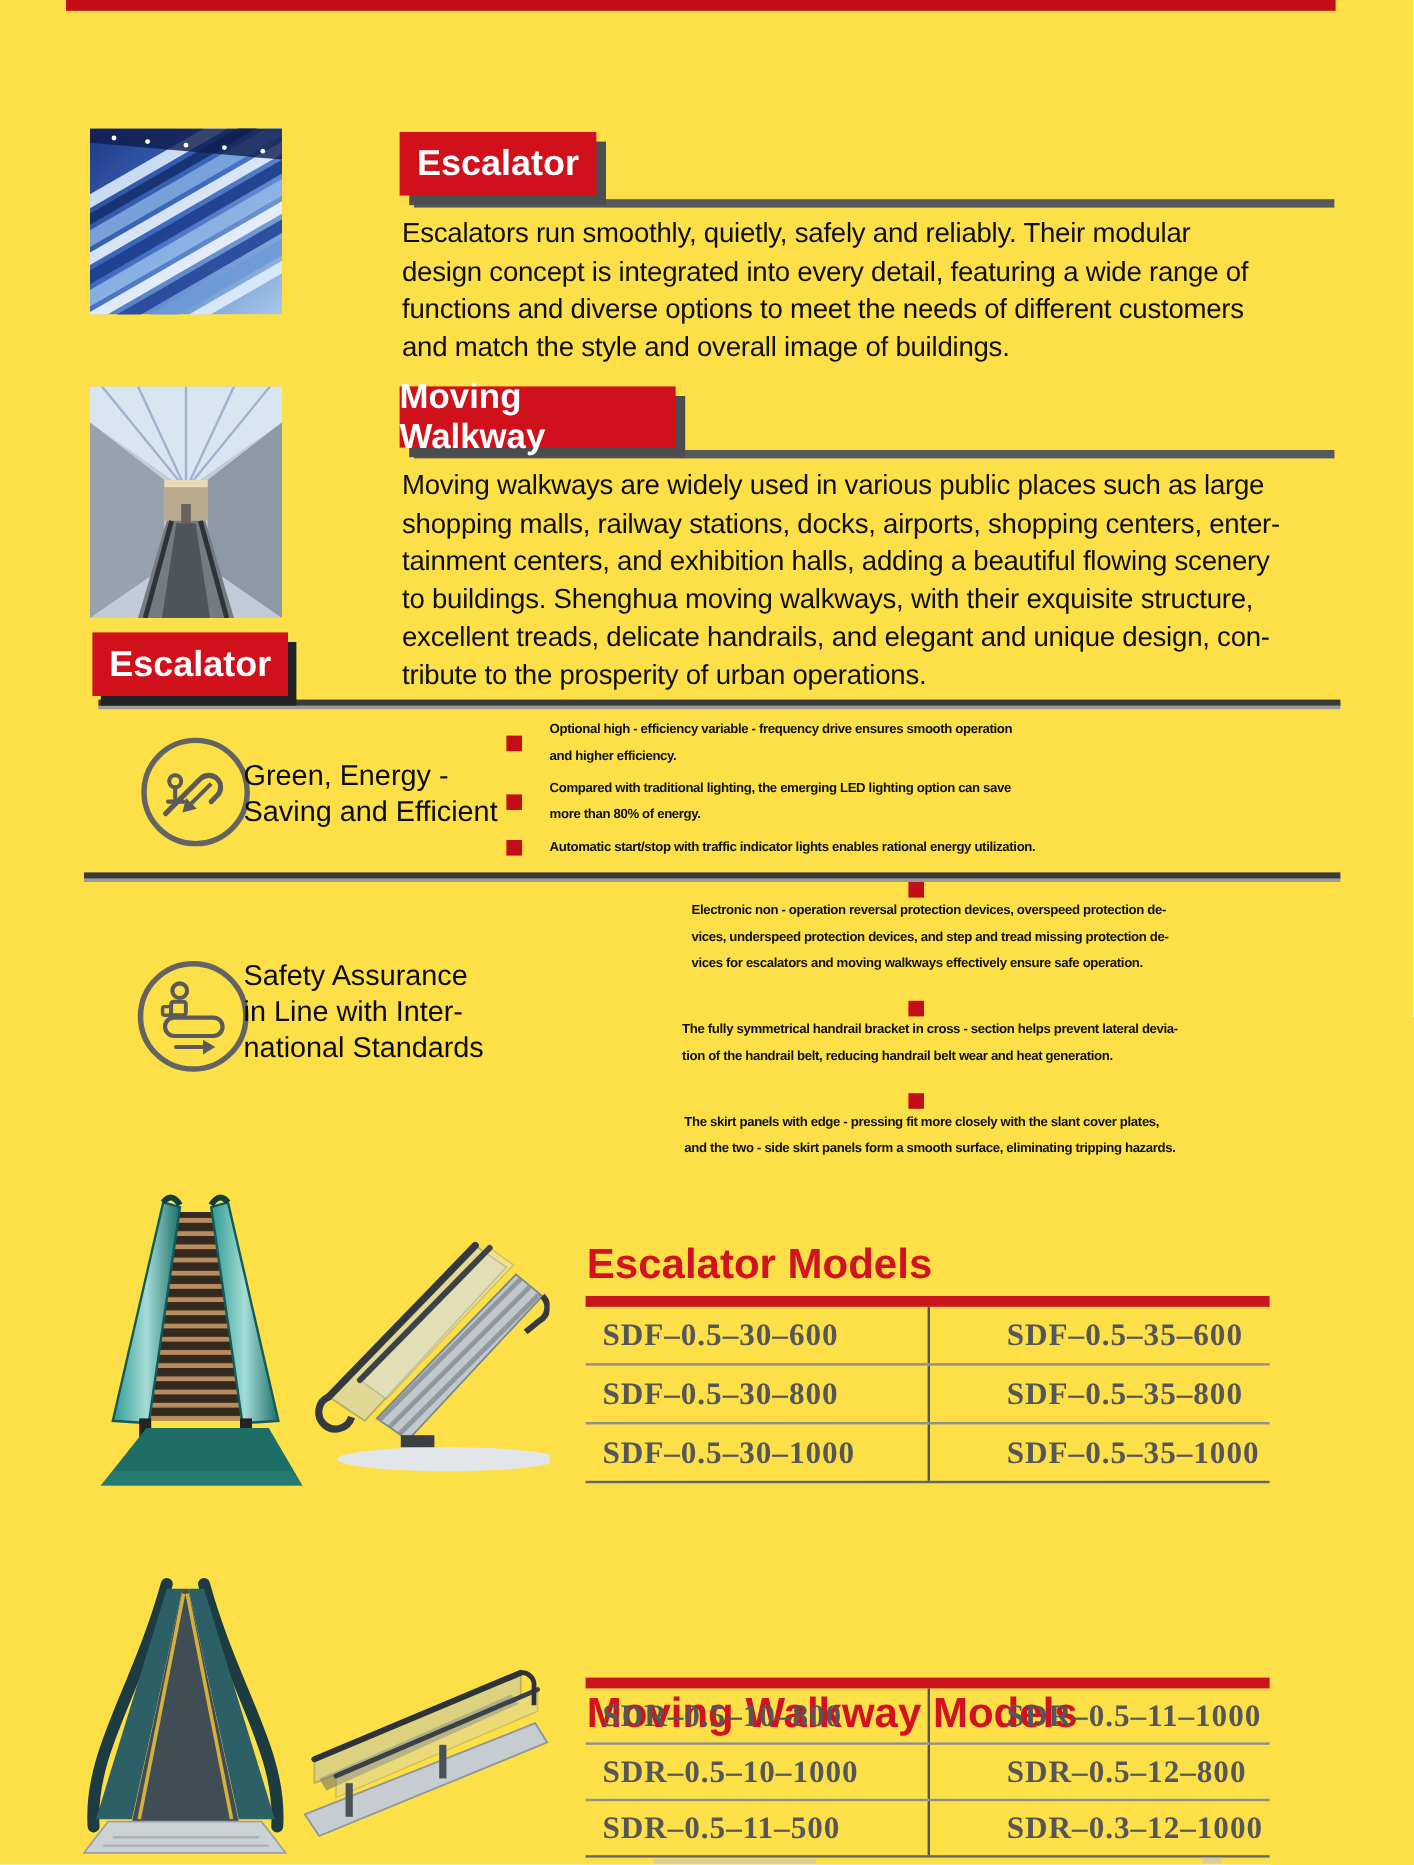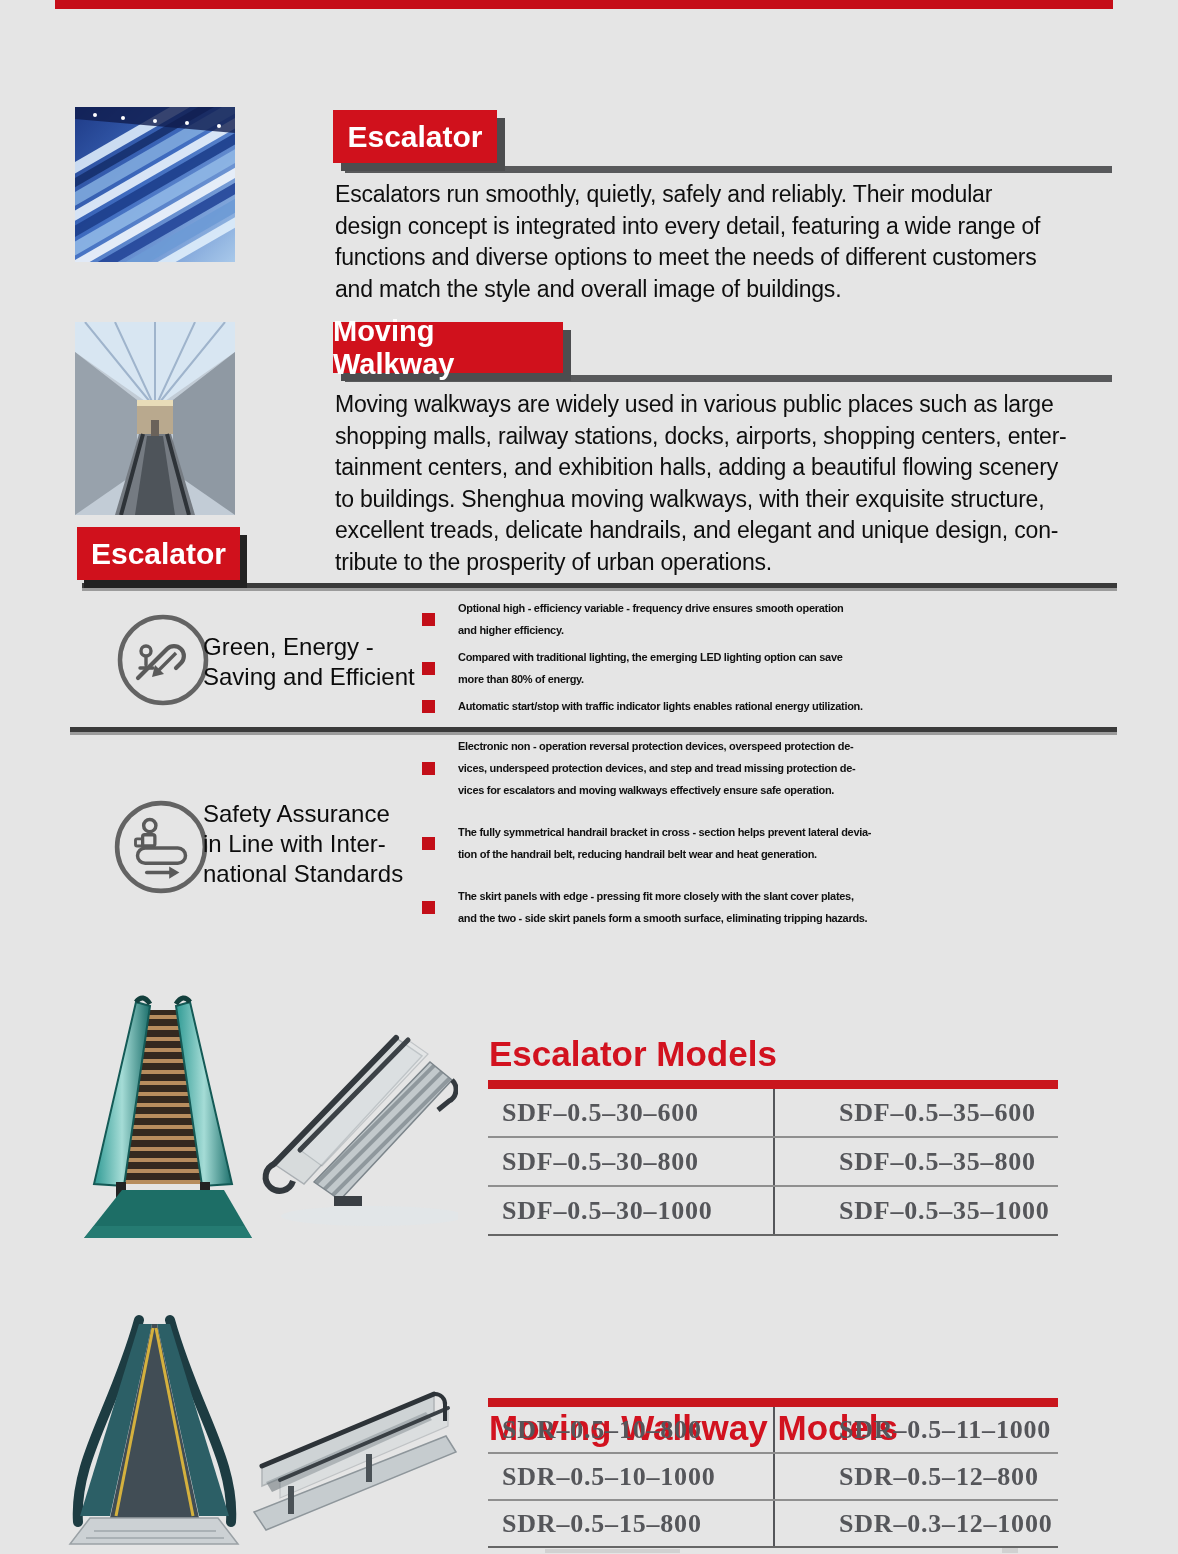--- a/index.html
+++ b/index.html
@@ -1,16 +1,16 @@
 <!DOCTYPE html>
 <html><head>
 <meta charset="utf-8">
 <style>
   html,body{margin:0;padding:0;background:#ffffff;}
-  .page{position:relative;width:1178px;height:1554px;background:#e5e5e5;
+  .page{position:relative;width:1178px;height:1554px;background:#fde047;
         font-family:"Liberation Sans",sans-serif;overflow:hidden;}
 
   
   .topbar{position:absolute;left:55px;top:0;width:1058px;height:9px;background:#c50d18;}
 
   
   .photo{position:absolute;display:block;}
   #photo-hall{left:75px;top:107px;width:160px;height:155px;}
   #photo-corridor{left:75px;top:322px;width:160px;height:193px;}
   #products-escalator{left:78px;top:986px;width:380px;height:262px;}
@@ -44,21 +44,21 @@
 
   .feature-title{position:absolute;left:203px;font-size:24px;line-height:30px;
                  color:#0c0c0c;white-space:pre-line;}
   #ftitle-energy{top:632px;}
   #ftitle-safety{top:799px;}
 
   .bullets{position:absolute;left:422px;width:706px;}
   #bullets-energy{top:597px;}
   #bullets-safety{top:735px;}
   .bullet{display:flex;align-items:center;margin-bottom:5px;}
-  #bullets-safety .bullet{margin-bottom:20px;}
+  #bullets-safety .bullet{margin-bottom:20px;flex-direction:column;}
   .marker{flex:0 0 13px;width:13px;height:13px;background:#c30e18;margin-right:23px;}
   .btext{font-size:11px;font-weight:bold;line-height:22px;color:#101010;
          white-space:pre-line;letter-spacing:-0.3px;}
 
   .model-title{position:absolute;left:489px;font-size:35px;font-weight:bold;color:#d2121f;}
   #mtitle1{top:1034px;}
   #mtitle2{top:1408px;}
   .red-underline{position:absolute;left:488px;width:570px;height:9px;background:#c9161d;}
   #rline1{top:1080px;}
   #rline2{top:1398px;}
@@ -296,21 +296,21 @@
   <div class="models-table" id="table2">
     <div class="trow">
       <div class="tcell">SDR–0.5–10–800</div>
       <div class="tcell">SDR–0.5–11–1000</div>
     </div>
     <div class="trow">
       <div class="tcell">SDR–0.5–10–1000</div>
       <div class="tcell">SDR–0.5–12–800</div>
     </div>
     <div class="trow">
-      <div class="tcell">SDR–0.5–15–800</div>
+      <div class="tcell">SDR–0.5–11–500</div>
       <div class="tcell">SDR–0.3–12–1000</div>
     </div>
   </div>
 
   <div class="fragment" id="frag1"></div>
   <div class="fragment" id="frag2"></div>
 
 </div>
 
 </body></html>

